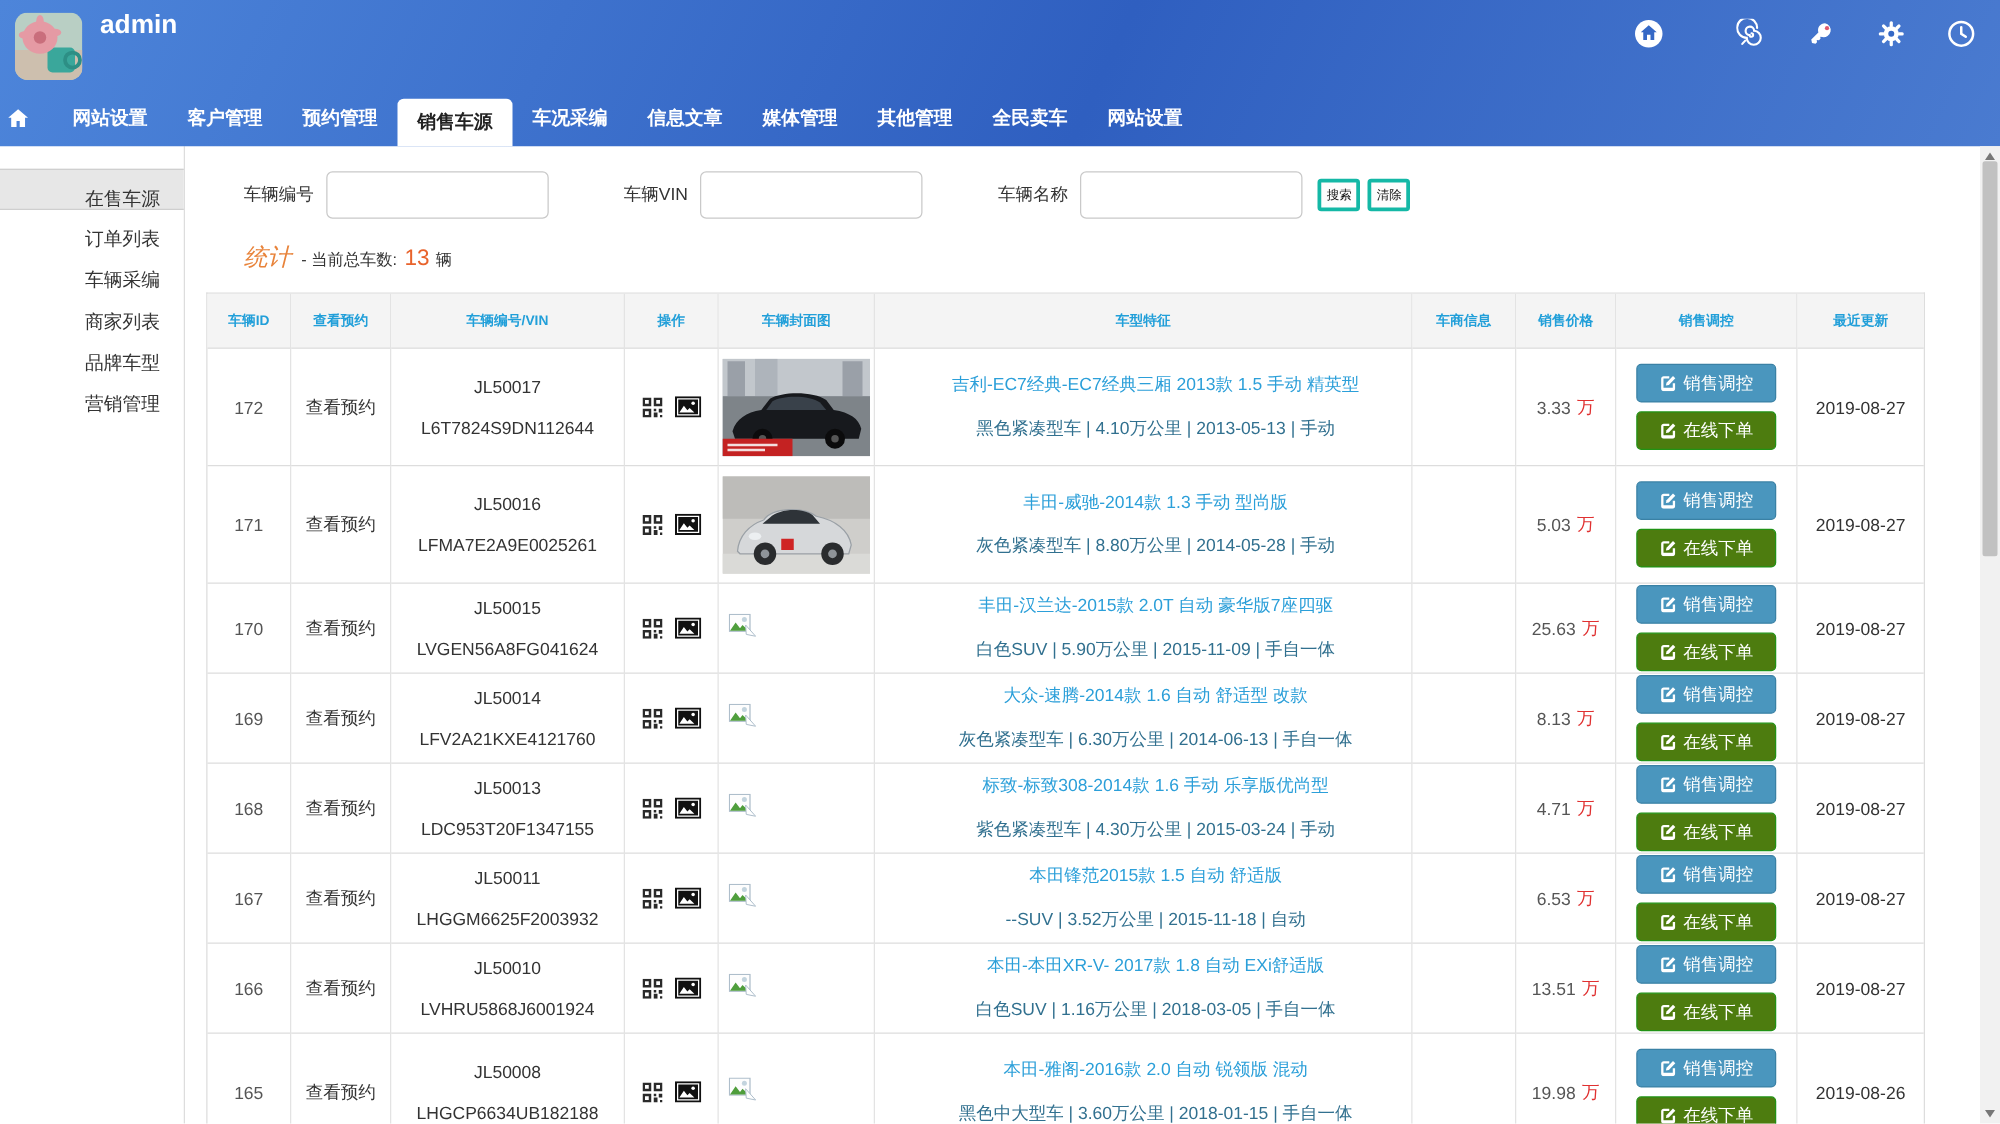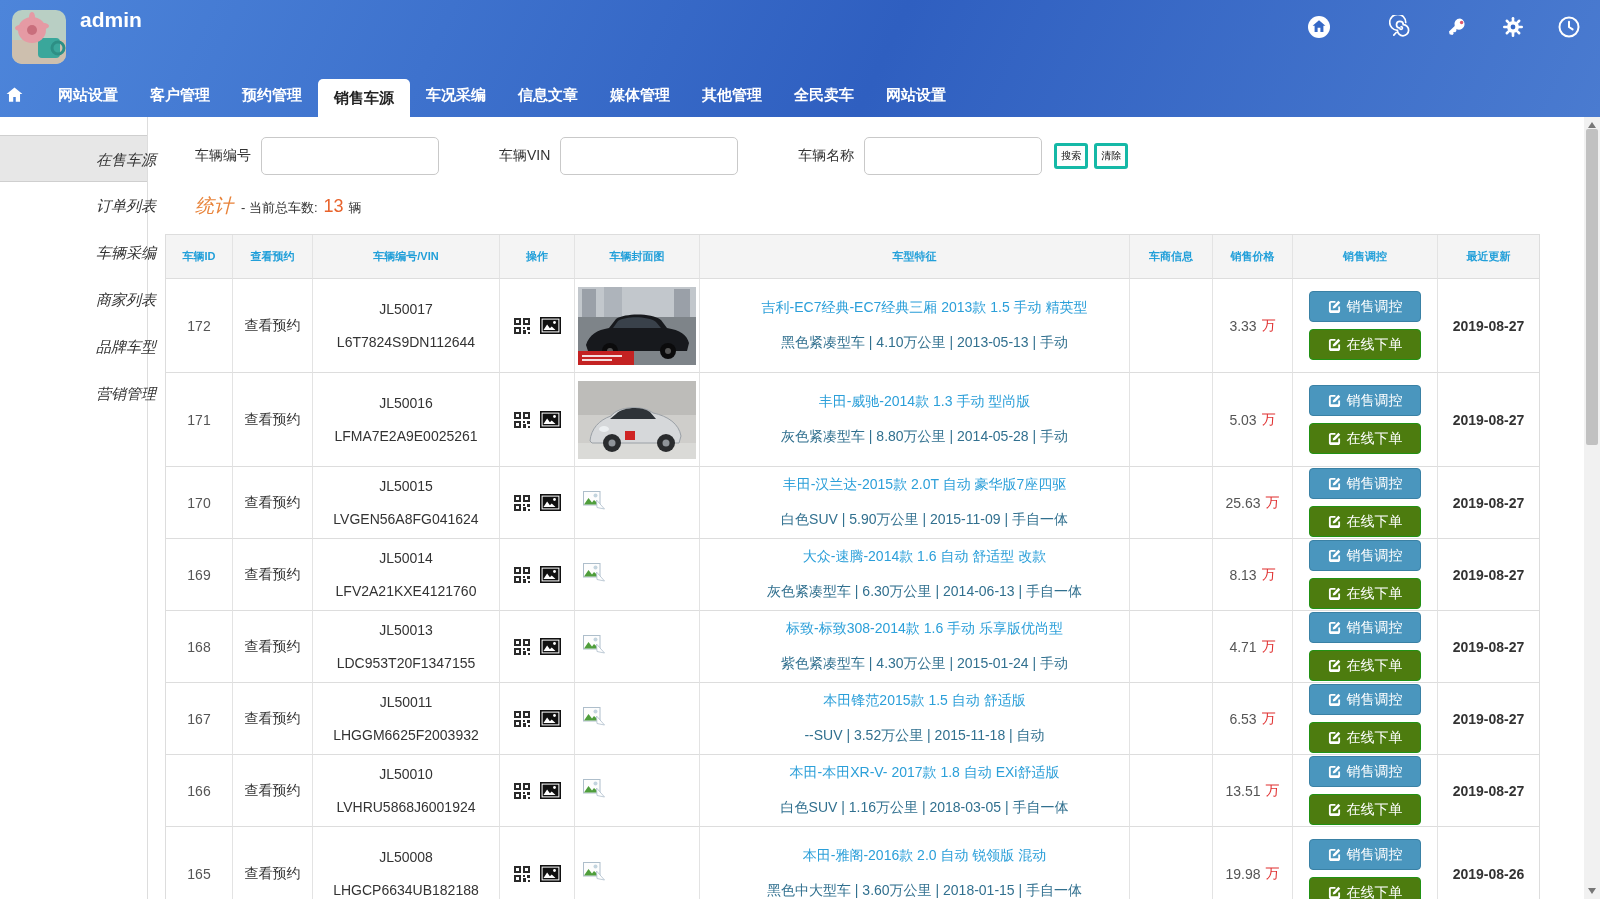--- a/index.html
+++ b/index.html
@@ -20,21 +20,21 @@
 
   
   .nav { position:absolute; left:0; bottom:0; width:100%; height:45px; display:flex; align-items:flex-end; padding-left:4px; }
   .nav-home { width:20px; height:45px; display:flex; align-items:center; justify-content:center; margin-right:18px; cursor:pointer; }
   .nav-item { color:#fff; font-size:15px; font-weight:bold; line-height:45px; padding:0 16px; cursor:pointer; white-space:nowrap; }
   .nav-item.active { background:#fff; color:#222; line-height:38px; height:38px; border-radius:5px 5px 0 0; }
 
   
   .body { display:flex; height:782px; }
   .sidebar { width:148px; border-right:1px solid #ddd; padding-top:18px; background:#fff; flex-shrink:0; }
-  .side-item { height:47px; line-height:47px; font-size:15px; color:#333; padding-left:96px; cursor:pointer; white-space:nowrap;font-style:italic; }
+  .side-item { height:33px; line-height:47px; font-size:15px; color:#333; padding-left:68px; cursor:pointer; white-space:nowrap; }
   .side-item.active { background:#e7e7e7; border-top:1px solid #cfcfcf; border-bottom:1px solid #cfcfcf; }
   .main { flex:1; padding:20px 0 0 17px; position:relative; }
 
   
   .search-form { display:flex; align-items:center; margin-left:30px; }
   .sf-label { font-size:14px; color:#333; margin-right:10px; white-space:nowrap; }
   .sf-input { width:178px; height:38px; border:1px solid #c9c9c9; border-radius:5px; margin-right:60px; font-size:14px; padding:0 8px; outline:none; }
   .sf-input:last-of-type { margin-right:12px; }
   .sf-btn { font-size:10px; color:#111; background:#fdfdfd; border:3px solid #14b8a6; border-radius:3px; padding:3px 4px; margin-right:6px; cursor:pointer; font-family:inherit; }
 
@@ -63,21 +63,21 @@
   .c-feat { flex-direction:column; align-items:flex-start; justify-content:center; gap:17px; padding-left:20px; }
   .feat-link { color:#2b9fd9; font-size:14px; text-decoration:none; cursor:pointer; }
   .feat-meta { color:#31708f; font-size:14px; }
   .c-price { font-size:14px; color:#555; }
   .c-price .unit { color:#e03131; margin-left:5px; }
   .c-ctrl { flex-direction:column; gap:7px; }
   .btn { width:112px; height:31px; border-radius:4px; color:#fff; font-size:14px; display:flex; align-items:center; justify-content:center; gap:6px; cursor:pointer; border:1px solid transparent; font-family:inherit; }
   .btn svg { width:13px; height:13px; }
   .btn-blue { background:#4a96be; border-color:#3a81a5; }
   .btn-green { background:#4d7c0f; border-color:#219214; }
-  .c-date { color:#333; font-size:14px;font-weight:bold; }
+  .c-date { color:#333; font-size:14px; }
 
   
   .scrollbar { position:absolute; right:0; top:117px; width:16px; height:782px; background:#f1f1f1; }
   .sb-arrow { position:absolute; left:0; width:16px; height:16px; display:flex; align-items:center; justify-content:center; cursor:pointer; }
   .sb-arrow.up { top:0; }
   .sb-arrow.down { bottom:0; }
   .sb-arrow .tri-up { width:0; height:0; border-left:4px solid transparent; border-right:4px solid transparent; border-bottom:6px solid #777; }
   .sb-arrow .tri-down { width:0; height:0; border-left:4px solid transparent; border-right:4px solid transparent; border-top:6px solid #777; }
   .sb-thumb { position:absolute; left:2px; top:12px; width:12px; height:316px; background:#c1c1c1; border-radius:2px; cursor:pointer; }
 </style>
@@ -514,21 +514,21 @@
               <div class="c-cover left">
                 <span><svg width="22" height="19" viewBox="0 0 22 19">
                     <rect x="0.5" y="0.5" width="16.5" height="13.5" fill="#fdfdfd" stroke="#aebecb"></rect>
                     <circle cx="12.5" cy="4.5" r="2" fill="#c3d4de"></circle>
                     <path d="M1 13.5l4.5-6.5 3.5 4.5 2-2.5 5 4.5z" fill="#4f9e3c"></path>
                     <path d="M13.5 9l8 9-7.5-1.5z" fill="#fff" stroke="#aebecb" stroke-width="0.8"></path>
                   </svg></span>
               </div>
               <div class="c-feat">
                 <a class="feat-link">标致-标致308-2014款 1.6 手动 乐享版优尚型</a>
-                <div class="feat-meta">紫色紧凑型车 | 4.30万公里 | 2015-01-24 | 手动</div>
+                <div class="feat-meta">紫色紧凑型车 | 4.30万公里 | 2015-03-24 | 手动</div>
               </div>
               <div class="c-dealer"></div>
               <div class="c-price">
                 <span>4.71</span>
                 <span class="unit">万</span>
               </div>
               <div class="c-ctrl">
                 <button class="btn btn-blue">
                   <span style="display: inline-flex; width: 13px; height: 13px;">
                     <svg viewBox="0 0 14 14" fill="#fff">

